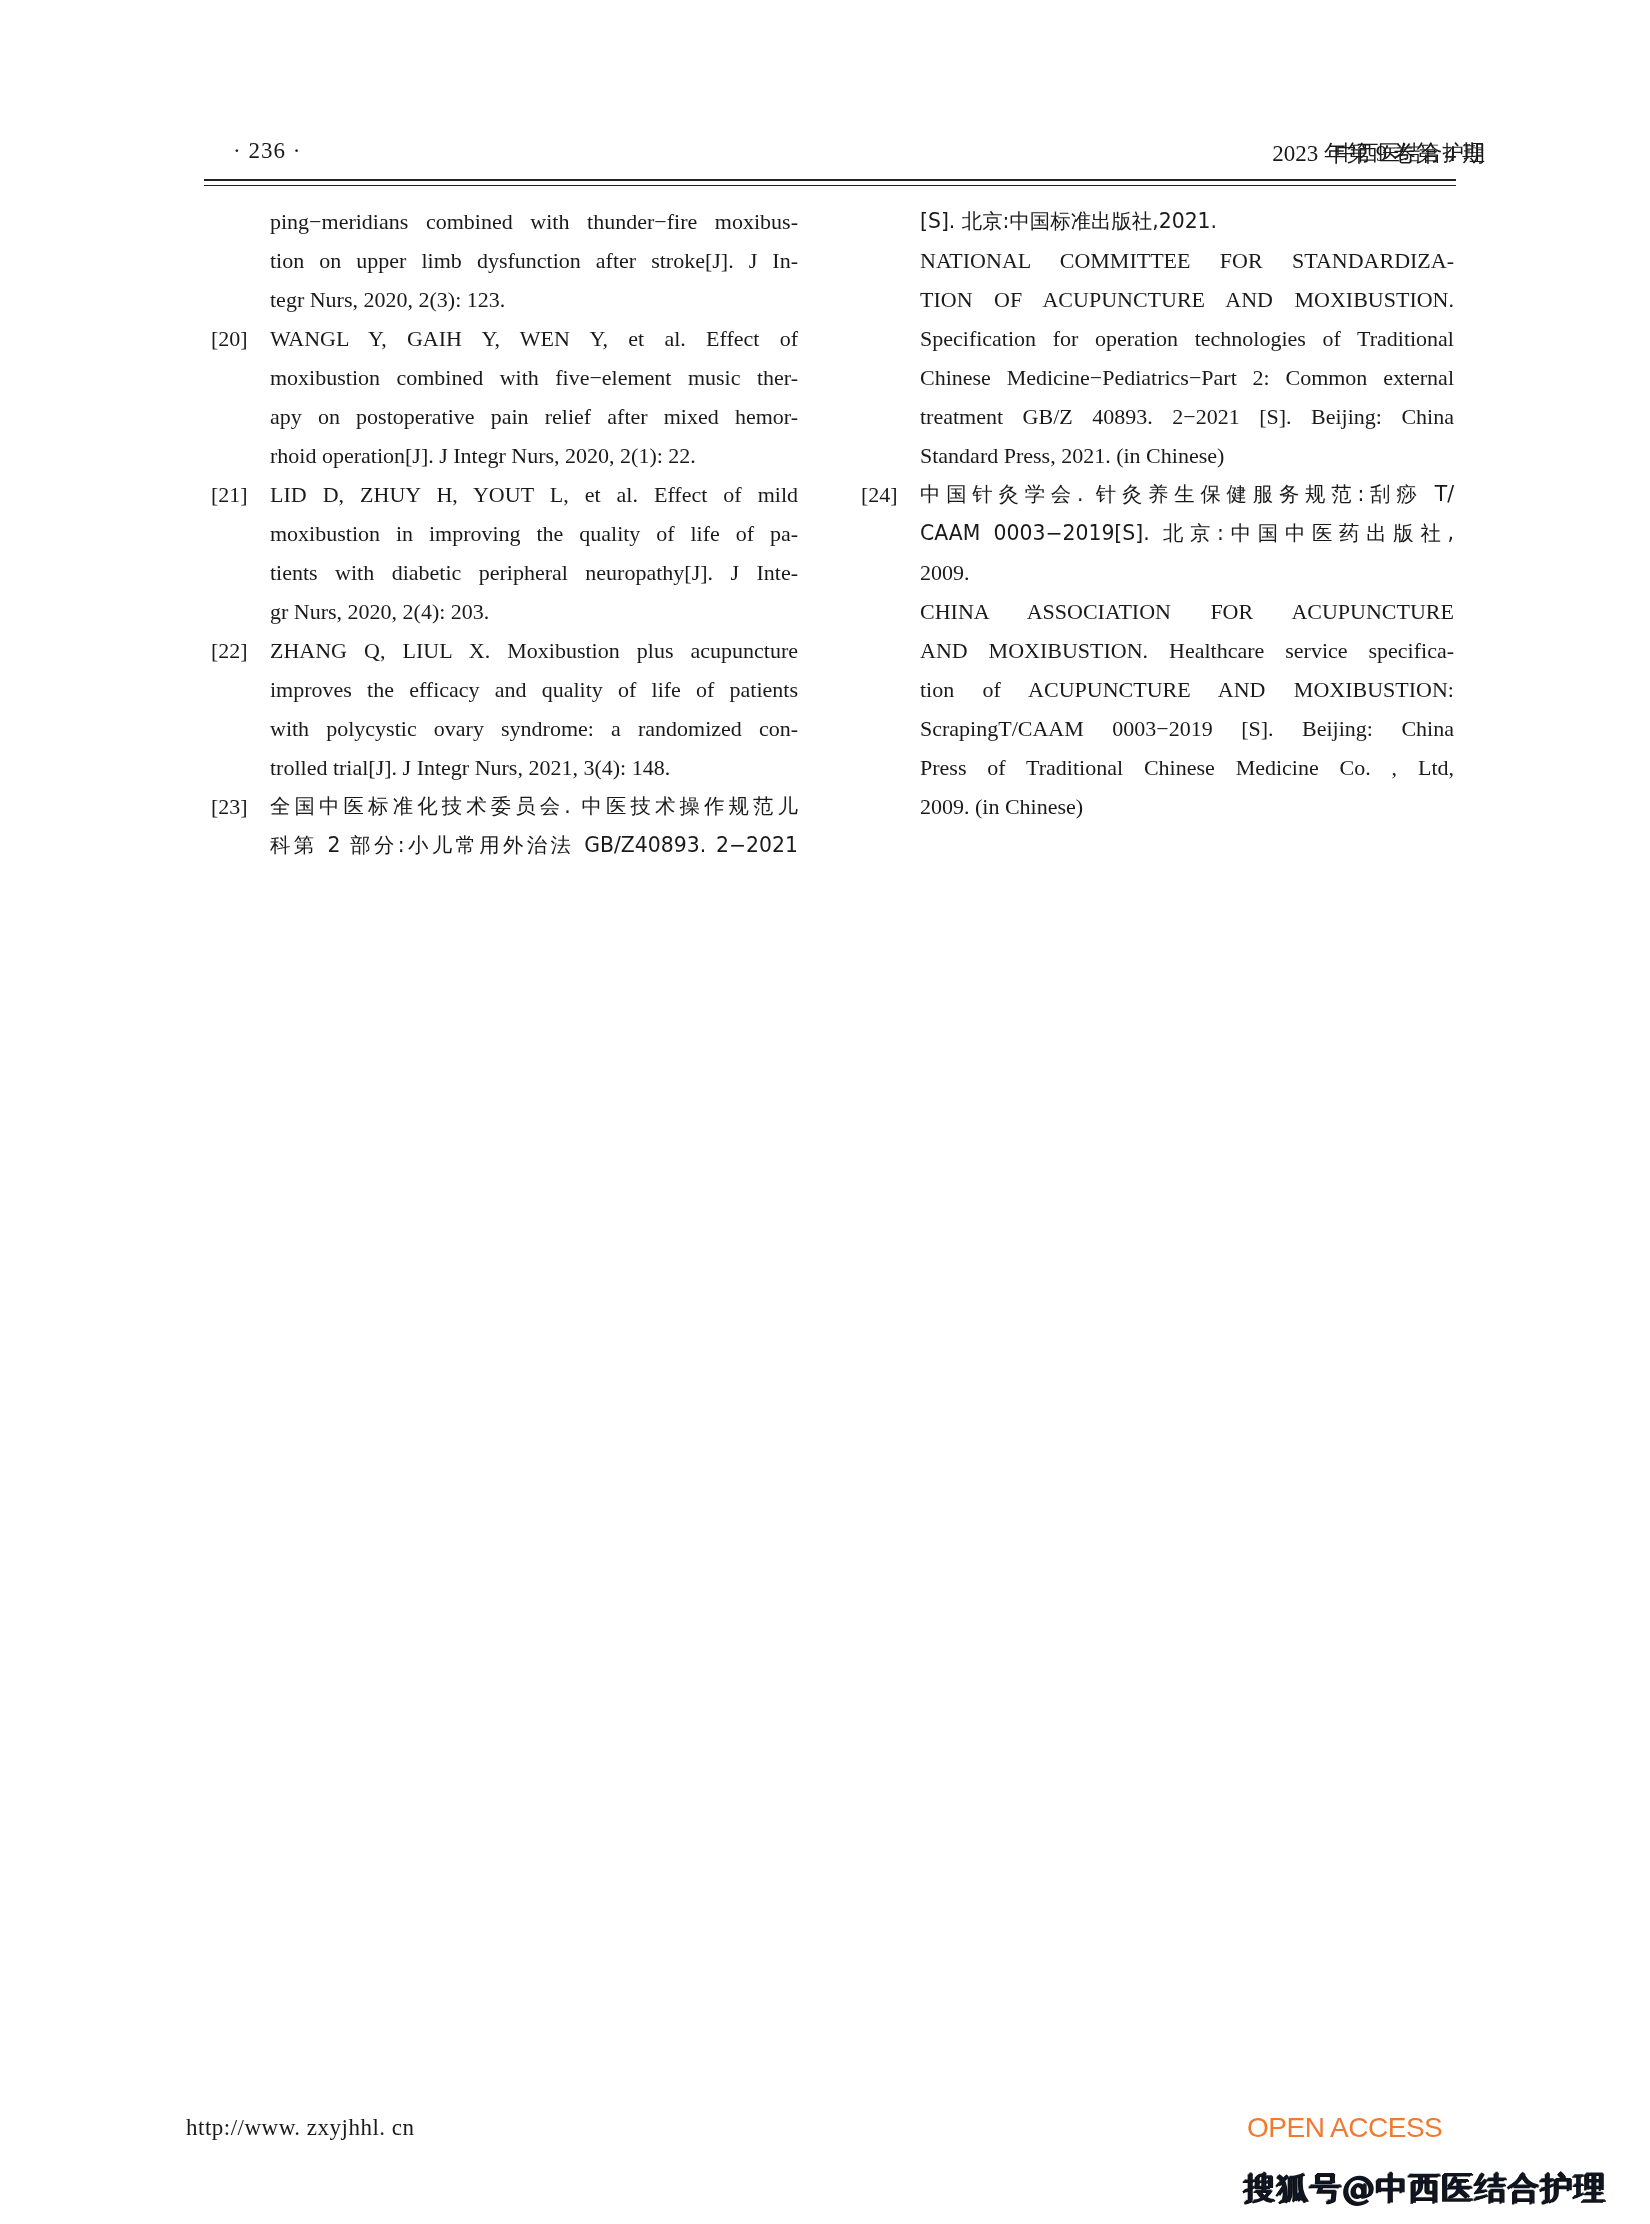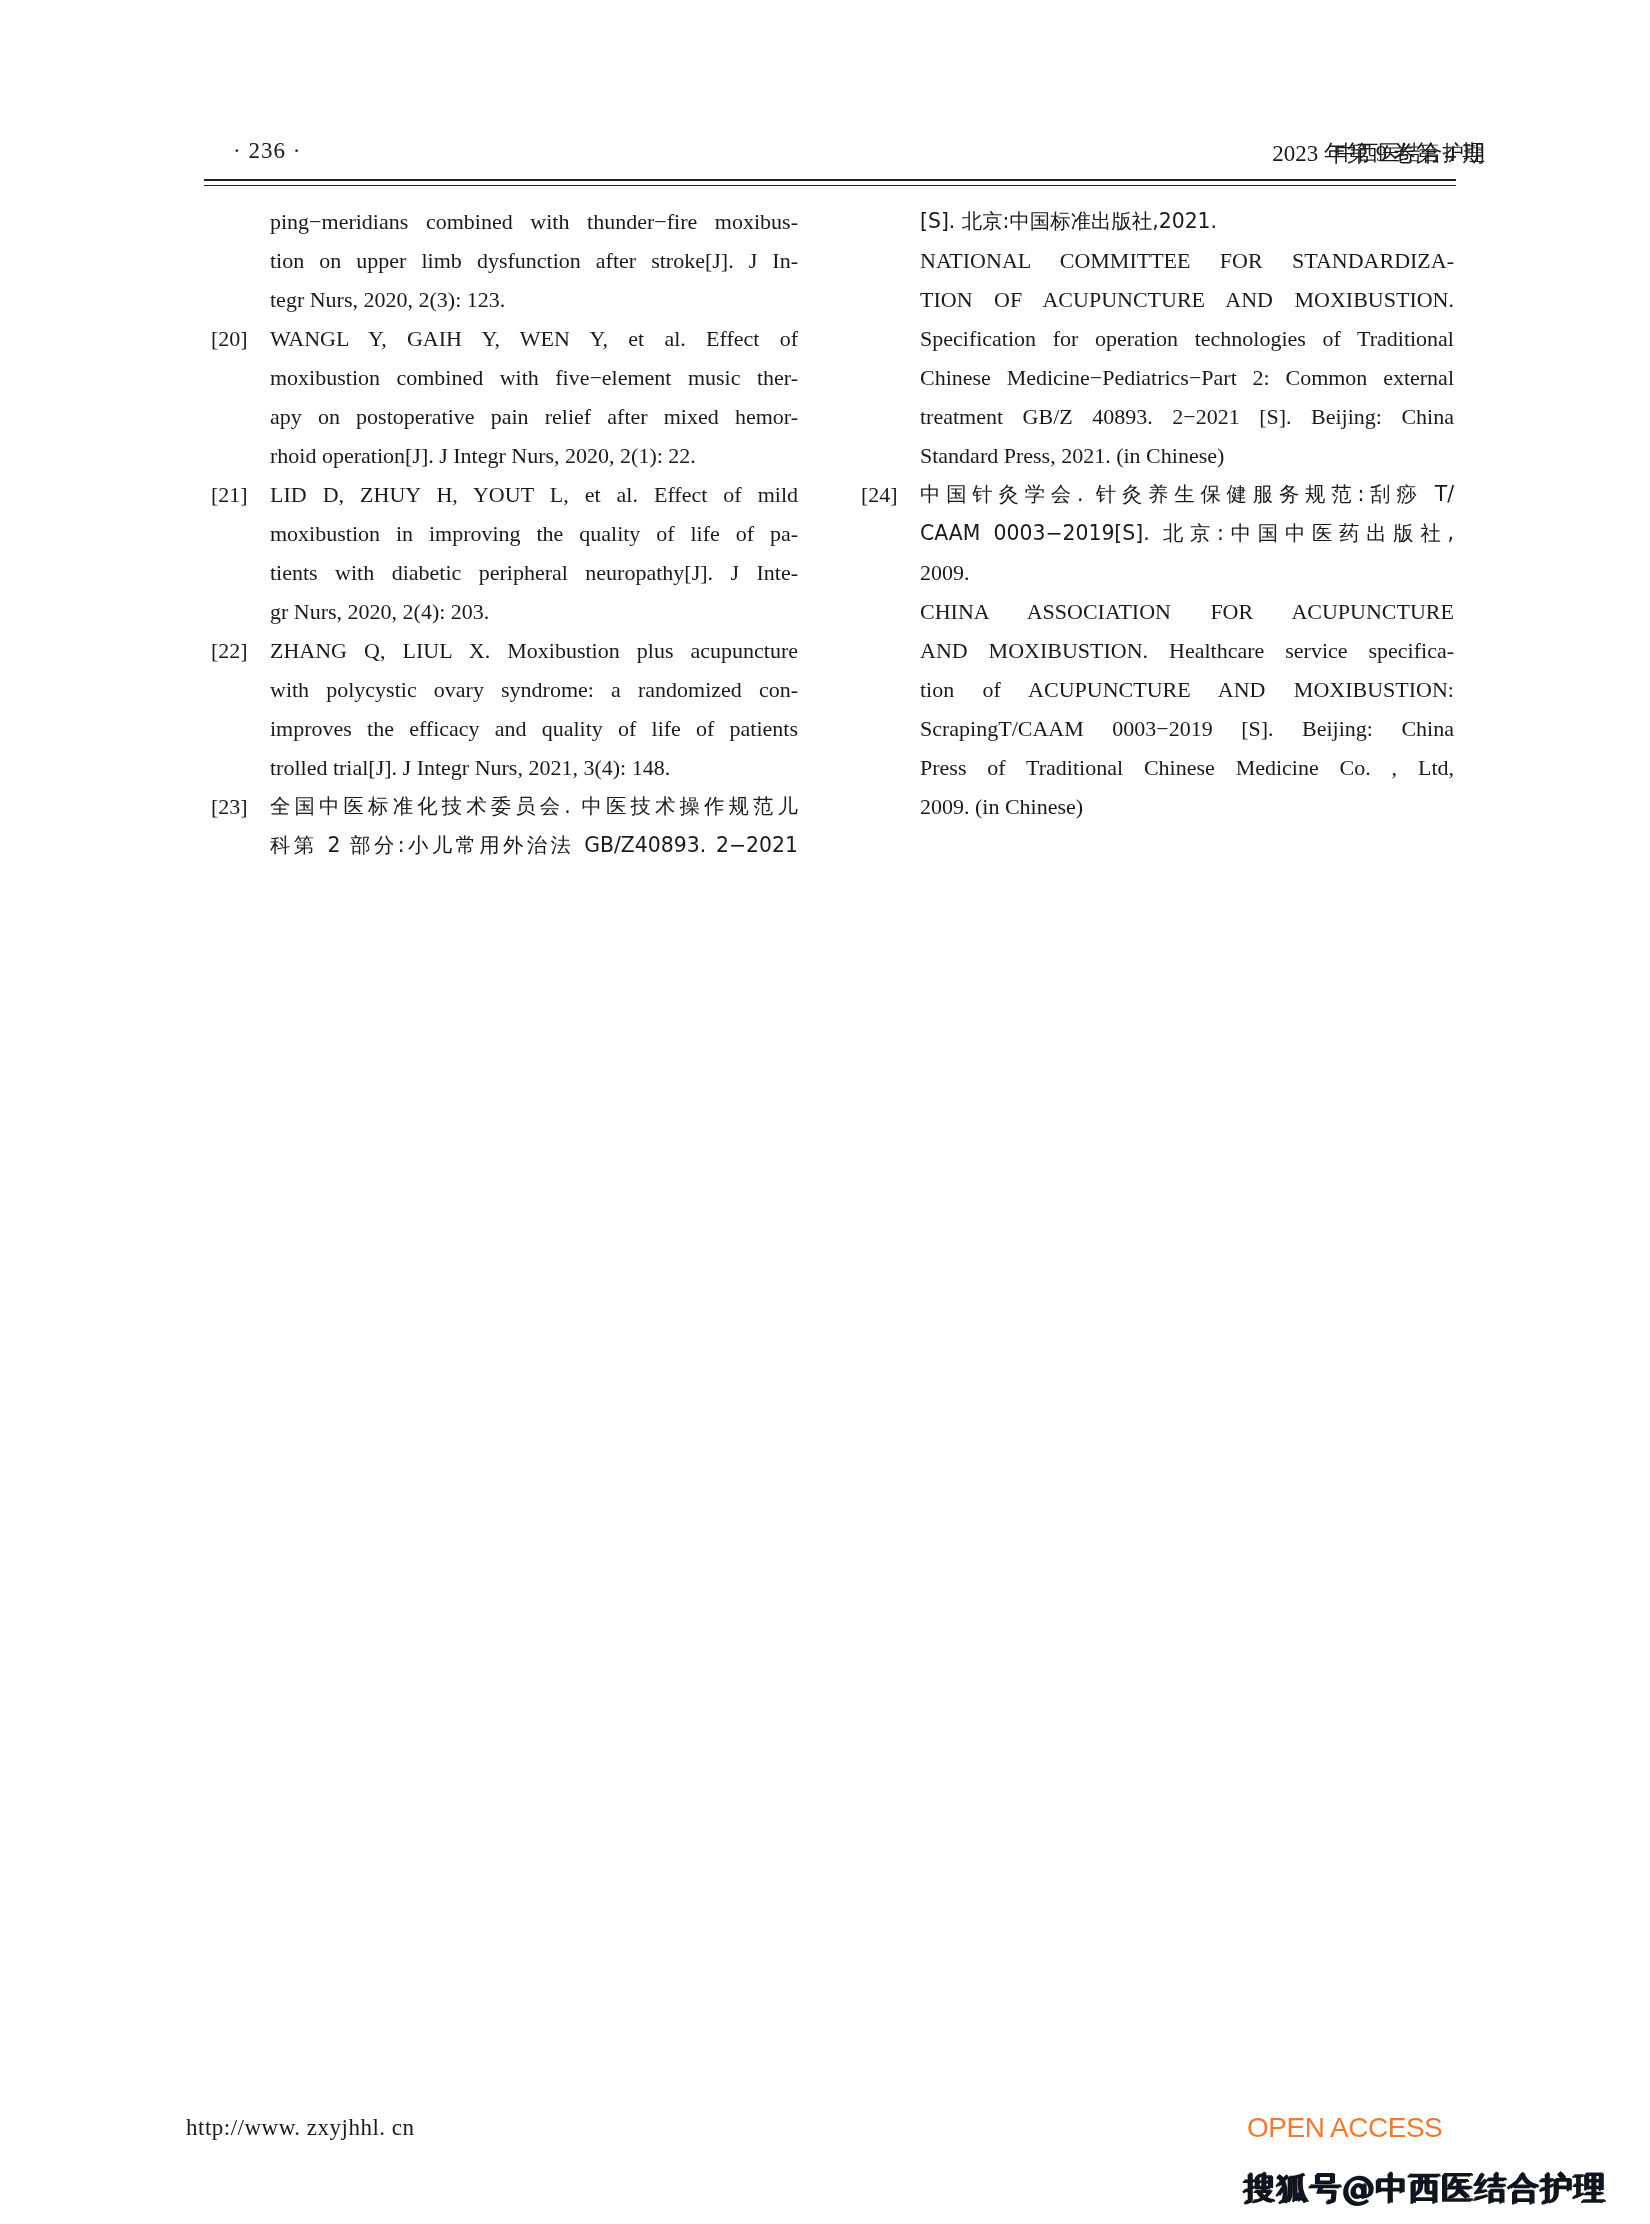--- a/index.html
+++ b/index.html
@@ -65,22 +65,22 @@
       <div class="line">moxibustion in improving the quality of life of pa-</div>
       <div class="line">tients with diabetic peripheral neuropathy[J].  J Inte-</div>
       <div class="line last">gr Nurs, 2020, 2(4): 203.</div>
     </div>
   </div>
 
   <div class="ref">
     <span class="num">[22]</span>
     <div class="body">
       <div class="line">ZHANG Q, LIUL X.  Moxibustion plus acupuncture</div>
+      <div class="line">improves the efficacy and quality of life of patients</div>
       <div class="line">with polycystic ovary syndrome: a randomized con-</div>
-      <div class="line">improves the efficacy and quality of life of patients</div>
       <div class="line last">trolled trial[J].  J Integr Nurs, 2021, 3(4): 148.</div>
     </div>
   </div>
 
   <div class="ref">
     <span class="num">[23]</span>
     <div class="body">
       <div class="line cjk">全国中医标准化技术委员会. 中医技术操作规范儿</div>
       <div class="line cjk">科第 2 部分:小儿常用外治法 GB/Z40893. 2−2021</div>
     </div>

